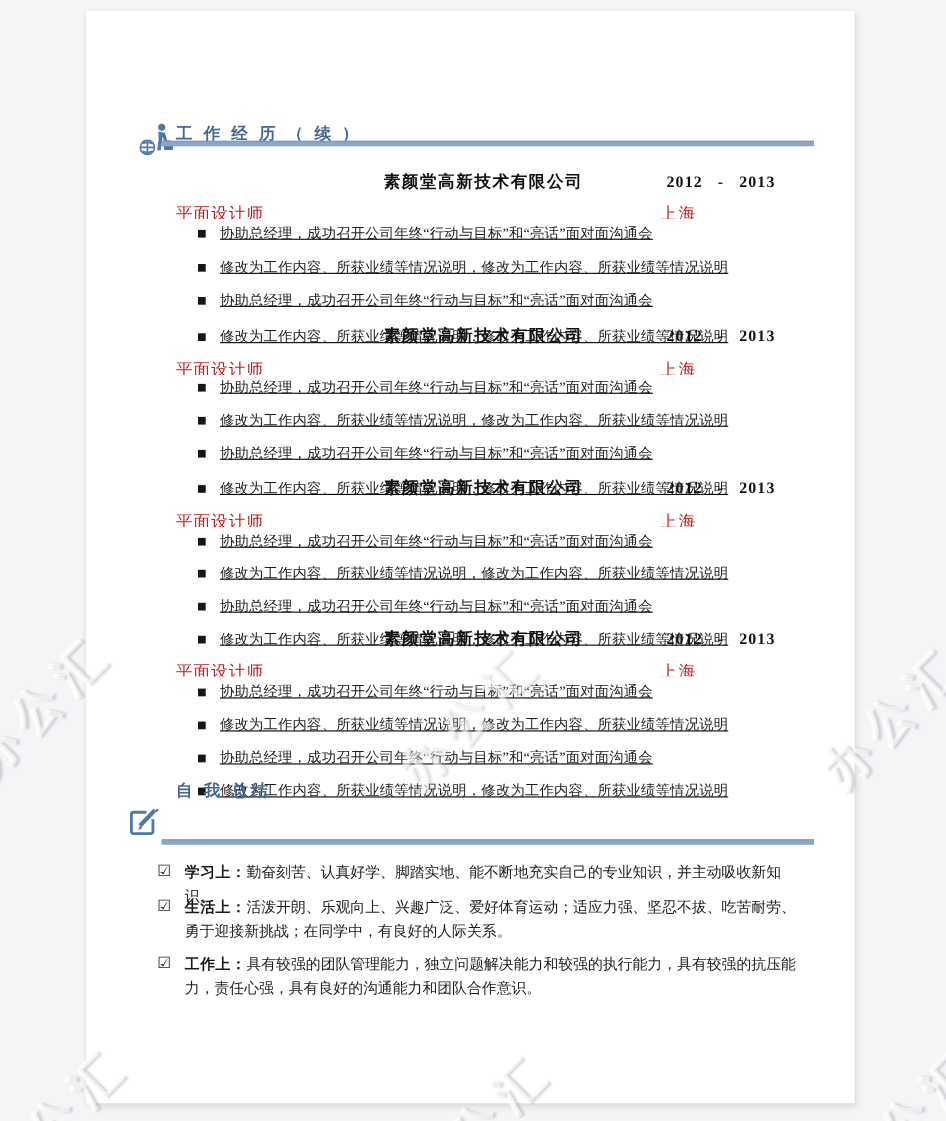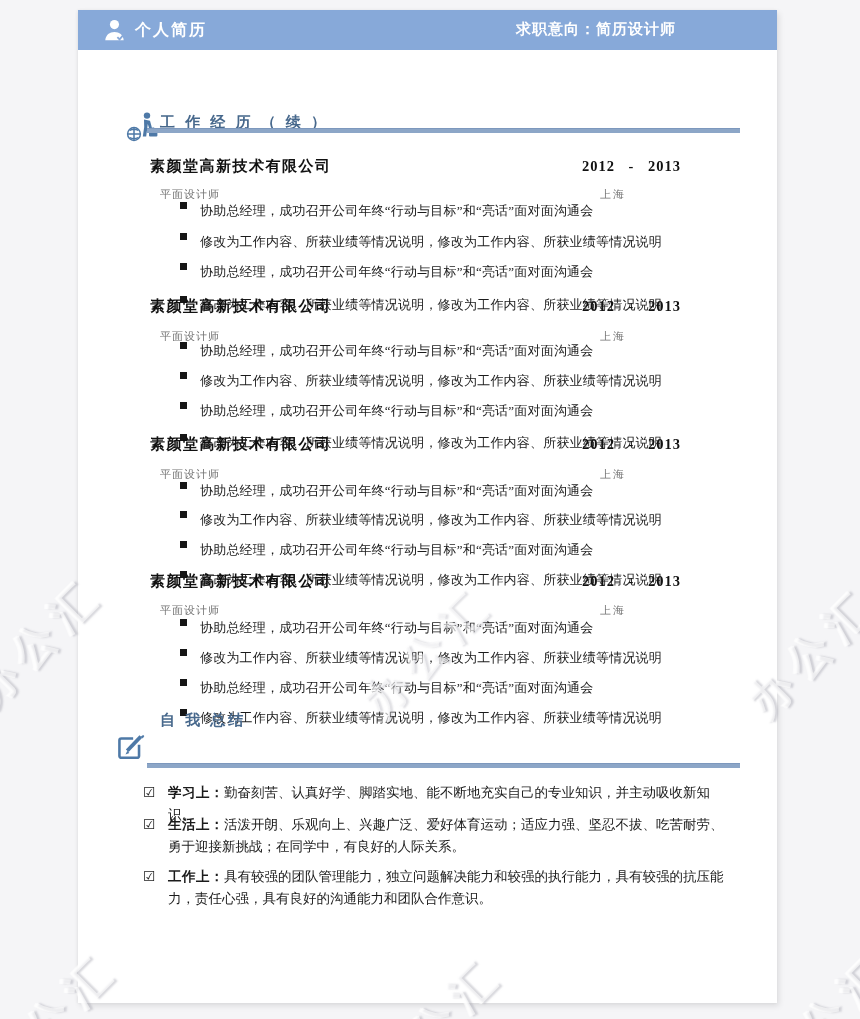--- a/index.html
+++ b/index.html
@@ -38,34 +38,34 @@
   #work-title{top:102px;}
   #summary-title{top:700px;}
   .sec-underline{
     position:absolute;left:69px;width:593px;height:4px;
     background:var(--underline,#8ca6c7);border-top:1px solid #7d98bd;
   }
   #work-underline{top:118px;}
   #summary-underline{top:753px;}
   
   .company-line{
-    position:absolute;left:72px;width:531px;height:20px;line-height:20px;white-space:nowrap;
+    position:absolute;left:96px;width:531px;height:20px;line-height:20px;white-space:nowrap;text-align:center;
   }
   .cname{font-size:15px;font-weight:bold;color:#111;letter-spacing:1.5px;}
   .period{
     position:absolute;right:0;top:0;font-size:14.5px;font-weight:bold;color:#111;
     word-spacing:9px;letter-spacing:1px;
   }
   .role-line{
     position:absolute;left:82px;width:531px;height:13px;overflow:hidden;
-    line-height:18px;font-size:11px;color:#737373;letter-spacing:1px;white-space:nowrap;font-family:Liberation Mono, monospace;
+    line-height:18px;font-size:15px;color:#b91c1c;letter-spacing:1px;white-space:nowrap;
   }
   .role-line .loc{position:absolute;left:440px;top:0;letter-spacing:2px;}
   .bullet-line{
-    position:absolute;left:102px;height:20px;display:flex;align-items:flex-start;white-space:nowrap;
+    position:absolute;left:102px;height:20px;display:flex;align-items:center;white-space:nowrap;text-decoration:underline;
   }
   .sq{width:7px;height:7px;background:#161616;margin-right:13px;flex:none;}
   .btxt{font-size:13px;color:#1b1b1b;letter-spacing:0.2px;}
   
   .summary-item{position:absolute;left:65px;width:608px;}
   .cb{position:absolute;left:0;top:2px;font-size:14px;color:#222;font-family:"DejaVu Sans",sans-serif;}
   .sum-text{margin-left:25px;width:566px;font-size:13.5px;line-height:22px;color:#1b1b1b;}
   .sum-text b{letter-spacing:0.5px;}
   
   .wm{
@@ -88,29 +88,20 @@
 
 <div class="wm wm1">办公汇</div>
 <div class="wm wm2">办公汇</div>
 <div class="wm wm3">办公汇</div>
 <div class="wm wm4">办公汇</div>
 <div class="wm wm5">办公汇</div>
 <div class="wm wm6">办公汇</div>
 
 <div class="page">
 
-  <div class="topbar">
-    <svg class="person-icon" viewBox="0 0 24 24">
-      <circle cx="11.5" cy="7" r="4.2" fill="#ffffff"></circle>
-      <path d="M3 21.5c.5-5 4-7.6 8.5-7.6s8 2.6 8.5 7.6z" fill="#ffffff"></path>
-      <path d="M14.2 18.6l2 2 3.4-3.8" stroke="#87a9d9" stroke-width="1.7" fill="none"></path>
-    </svg>
-    <span class="doc-title">个人简历</span>
-    <span class="objective">求职意向：简历设计师</span>
-  </div>
 
   <svg class="sec-icon work" viewBox="0 0 32 32">
     <g fill="#4e79a7">
       <circle cx="21" cy="5.6" r="3.2"></circle>
       <path d="M18 9.5l6 1.2 2.4 8.8-2.8.6-1.8-6-1.6 12.4h-3.4l1.4-9.6z"></path>
       <rect x="23" y="19" width="8.4" height="7.4" rx="1"></rect>
       <rect x="26" y="17.4" width="2.4" height="2" rx="0.6"></rect>
     </g>
     <g fill="none" stroke="#4e79a7" stroke-width="1.5">
       <circle cx="8" cy="24" r="6.4"></circle>

